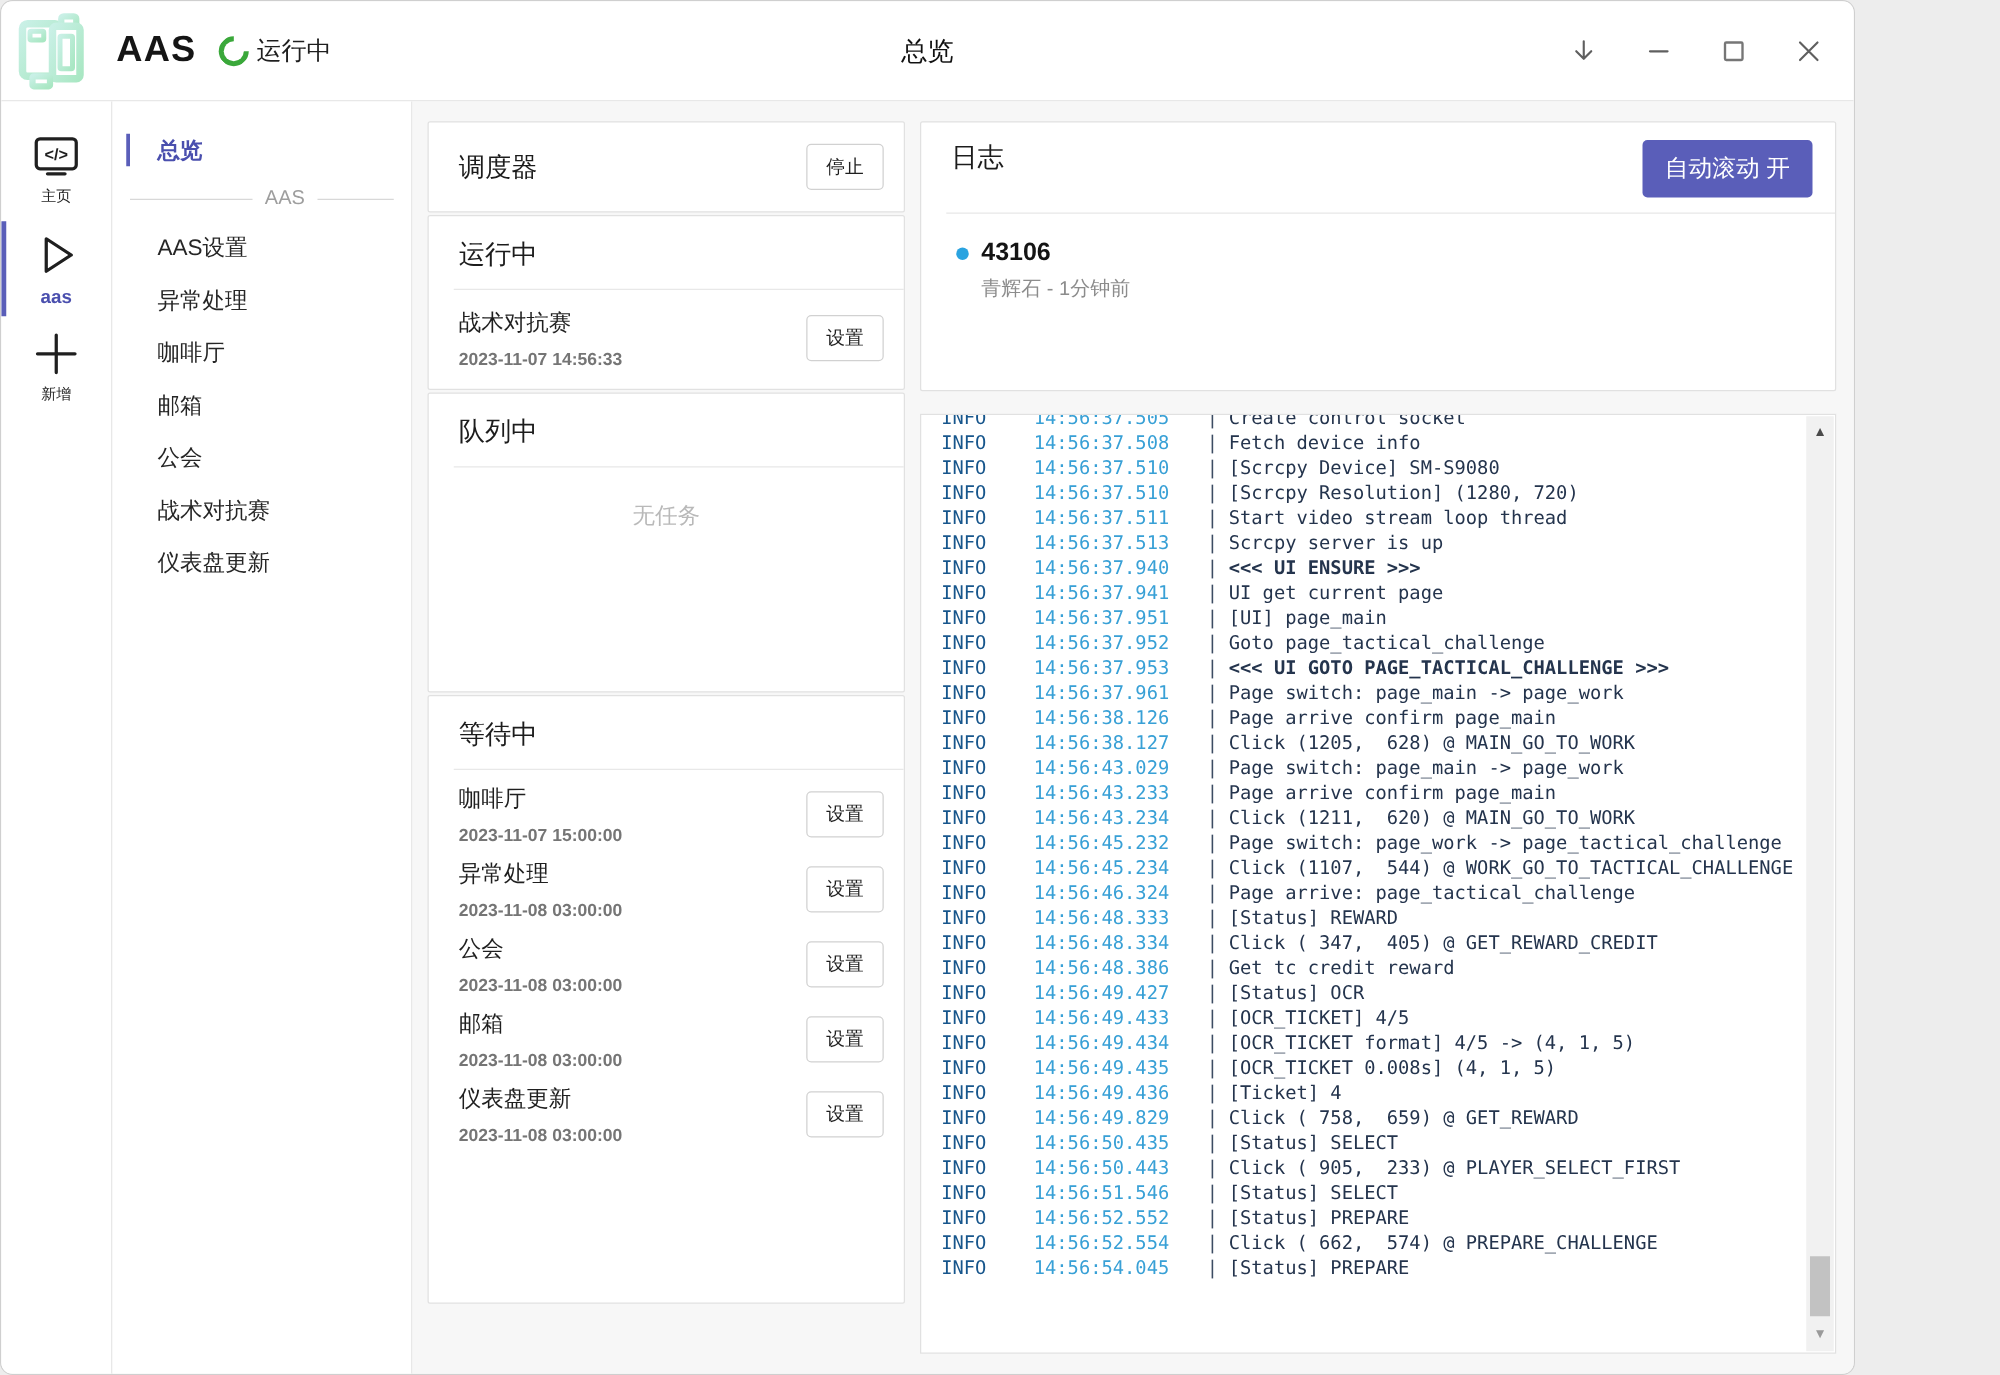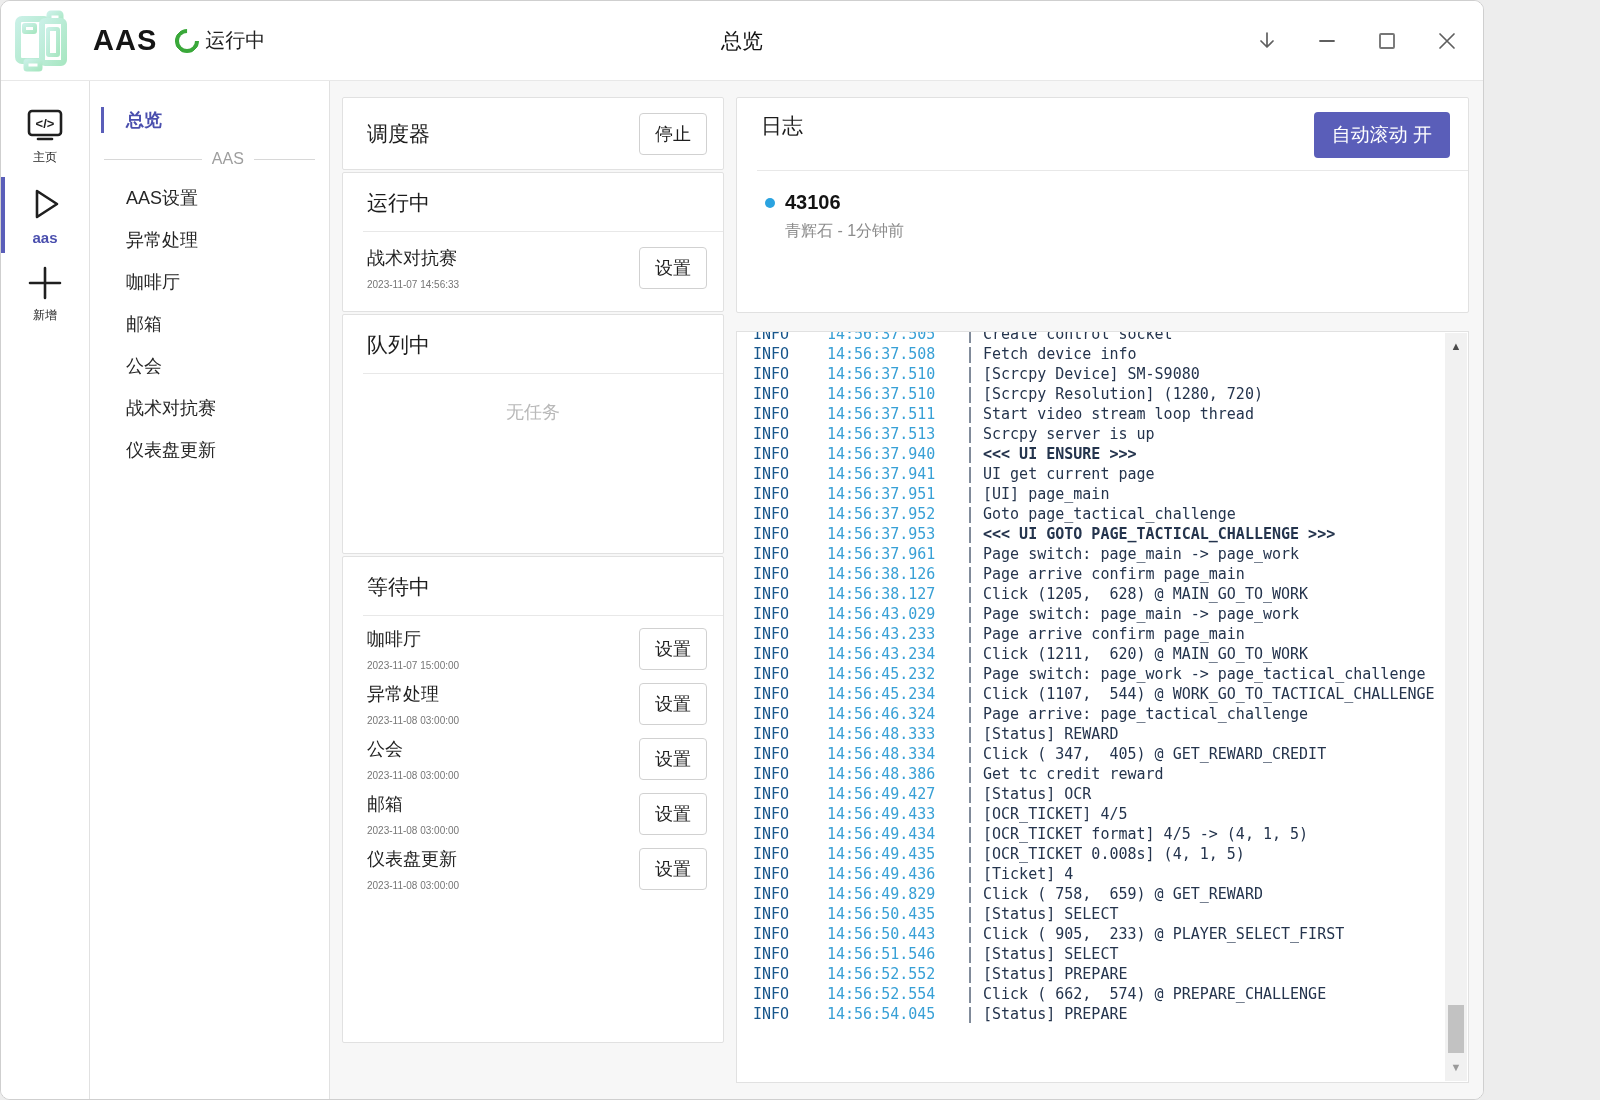--- a/index.html
+++ b/index.html
@@ -36,29 +36,29 @@
   .menu-section .line{height:1px;background:#d8d8d8}
   .menu-section .l1{flex:1.6}
   .menu-section .l2{flex:1}
   
   .main{flex:1;background:#f7f7f7;padding:16px 14px 16px 12px;display:flex;gap:12px;min-height:0}
   .col-left{width:382px;flex:0 0 382px;display:flex;flex-direction:column;gap:2px}
   .col-right{flex:1;display:flex;flex-direction:column;gap:18px;min-width:0}
   .card{background:#fff;border:1px solid var(--border);border-radius:2px}
   .card-title{font-size:21px;color:#1c1c1c;font-weight:500}
   .hdivider{height:1px;background:var(--divider);margin-left:20px}
-  .ghost-btn{background:#fff;border:1px solid #d1d1d1;border-radius:4px;font-size:18px;color:#1f1f1f;padding:8px 15px;font-family:inherit;cursor:pointer;white-space:nowrap}
+  .ghost-btn{background:#fff;border:1px solid #d1d1d1;border-radius:4px;font-size:15px;color:#1f1f1f;padding:8px 15px;font-family:inherit;cursor:pointer;white-space:nowrap}
   
   .scheduler{height:73px;display:flex;align-items:center;justify-content:space-between;padding:0 16px 0 24px}
   
   .running{height:140px;padding-top:16px}
   .running .card-title{padding:0 20px 14px 24px}
   .task-row{display:flex;align-items:center;justify-content:space-between;padding:14px 16px 0 24px}
   .task-name{font-size:18px;color:#1f1f1f}
-  .task-time{font-size:10px;font-weight:400;color:var(--gray-text);margin-top:9px}
+  .task-time{font-size:14px;font-weight:700;color:var(--gray-text);margin-top:9px}
   
   .queue{height:240px;padding-top:16px}
   .queue .card-title{padding:0 20px 14px 24px}
   .empty-label{text-align:center;color:#b9b9b9;font-size:18px;padding-top:26px}
   
   .waiting{height:487px;padding-top:16px;overflow:hidden}
   .waiting .card-title{padding:0 20px 14px 24px}
   .waiting .task-row{padding-top:11px}
   
   .logcard{height:216px;padding-top:14px}

